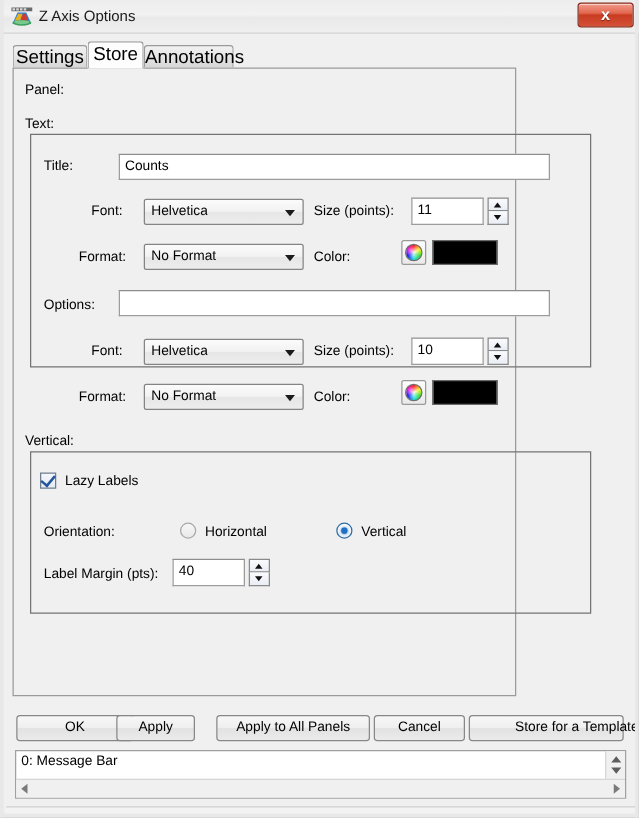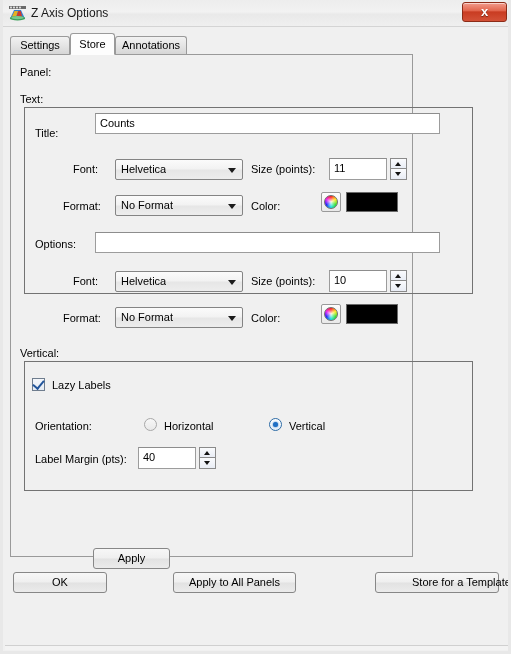--- a/index.html
+++ b/index.html
@@ -87,21 +87,21 @@
     position: absolute;
     top: 3px;
     height: 18px;
     box-sizing: border-box;
     background: linear-gradient(to bottom, #f2f2f2 0%, #e2e2e2 60%, #d6d6d6 100%);
     border: 1px solid #9a9a9a;
     border-bottom: none;
     border-radius: 3px 3px 0 0;
     text-align: center;
     line-height: 17px;
-    font-size: 11px;
+    font-size: 15px;
     cursor: default;
   }
   .tab.active {
     top: 0px;
     height: 22px;
     line-height: 20px;
     background: #fdfdfd;
     border-bottom: 1px solid #fdfdfd;
     z-index: 5;
   }
@@ -393,21 +393,21 @@
   </div>
 
   <div class="tabpage">
 
     <div class="lbl" style="left:9px; top:11px;">Panel:</div>
 
     <div class="lbl" style="left:9px; top:38px;">Text:</div>
     <div class="groupbox" style="left:13px; top:52px; width:449px; height:187px;"></div>
 
     <div class="lbl" style="left:24px; top:72px;">Title:</div>
-    <div class="textinput" style="left:84px; top:58px; width:345px;">Counts</div>
+    <div class="textinput" style="left:84px; top:68px; width:345px;">Counts</div>
 
     <div class="lbl" style="left:62px; top:108px;">Font:</div>
     <div class="combo" style="left:104px; top:104px; width:128px;">
       <div class="ctext">Helvetica</div>
       <div class="arrow"></div>
     </div>
     <div class="lbl" style="left:240px; top:108px;">Size (points):</div>
     <div class="textinput" style="left:318px; top:103px; width:58px; height:22px;">11</div>
     <div class="spinner" style="left:379px; top:103px;">
       <div class="sbtn up">
@@ -486,27 +486,45 @@
       <div class="sbtn dn">
           <div class="tri d"></div>
         </div>
     </div>
 
   </div>
 
   <div class="btn" style="left:12px; top:572px; width:94px;">
     <span>OK</span>
   </div>
-  <div class="btn" style="left:92px; top:548px; width:77px;">
+  <div class="btn" style="left:92px; top:572px; width:63px;">
     <span>Apply</span>
   </div>
   <div class="btn" style="left:172px; top:572px; width:123px;">
     <span>Apply to All Panels</span>
   </div>
+  <div class="btn" style="left:298px; top:572px; width:73px;">
+    <span>Cancel</span>
+  </div>
   <div class="btn" style="left:374px; top:572px; width:124px;padding-left:36px;">
     <span>Store for a Template</span>
   </div>
 
+  <div class="msgbox">
+    <div class="msgtext">0: Message Bar</div>
+    <div class="vscroll">
+      <div class="tri u"></div>
+      <div class="tri d"></div>
+    </div>
+    <div class="hscroll">
+      <div class="harrow l">
+        <div class="tri l"></div>
+      </div>
+      <div class="harrow r">
+        <div class="tri r"></div>
+      </div>
+    </div>
+  </div>
 
   <div class="bottom-edge"></div>
 </div>
 
 <div class="win-outer-edge"></div>
 
 </body></html>

